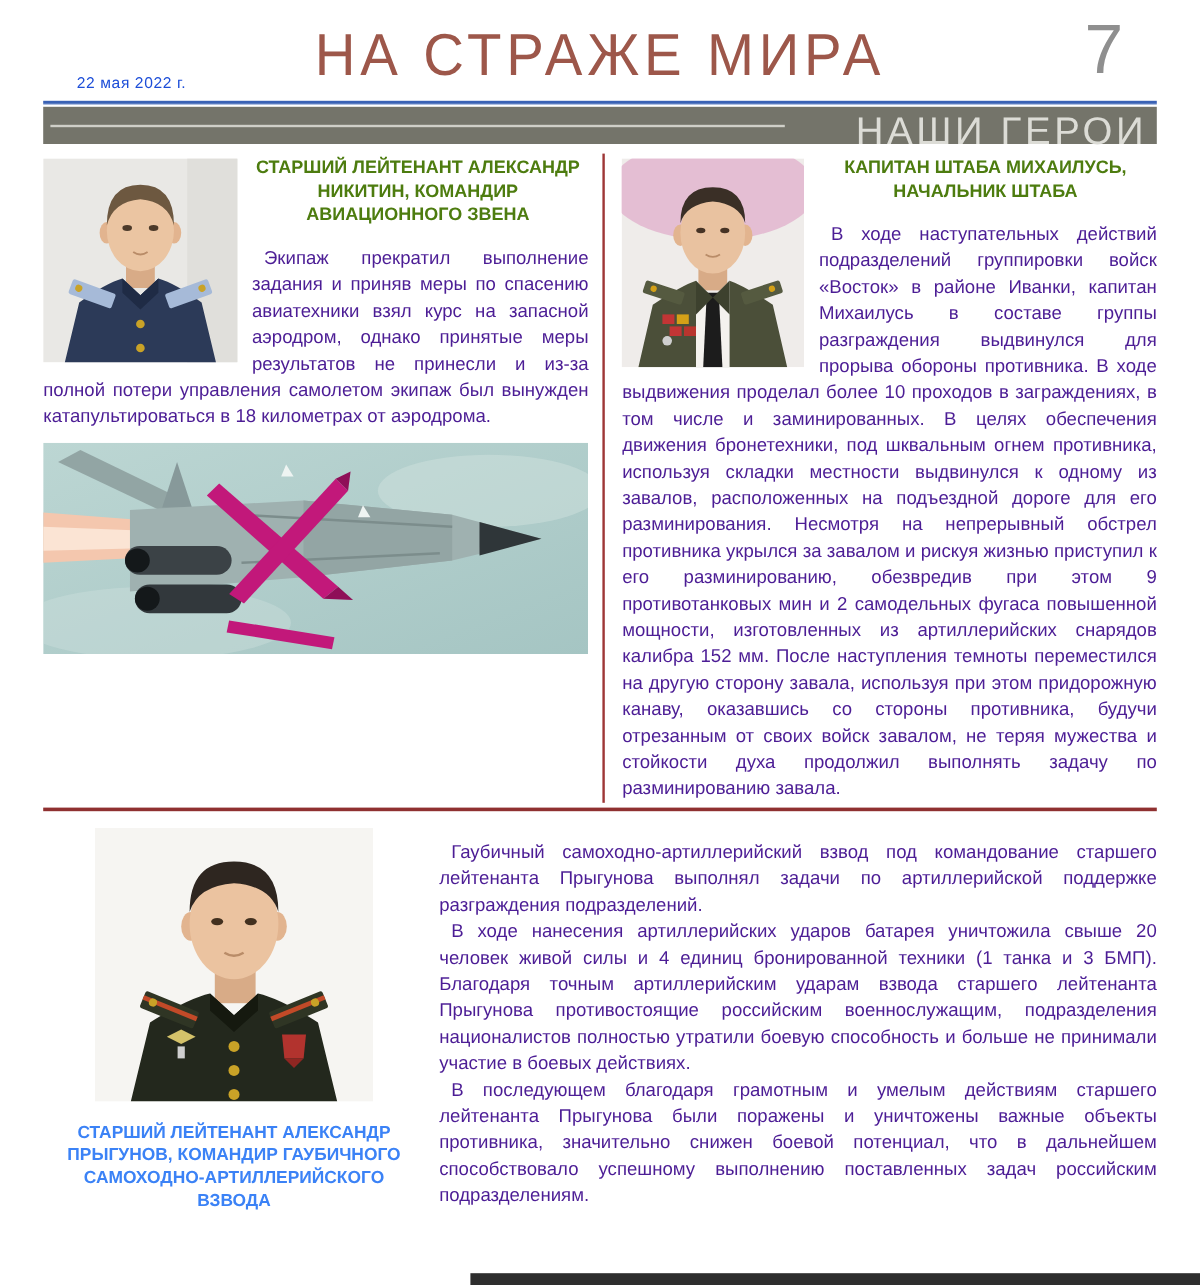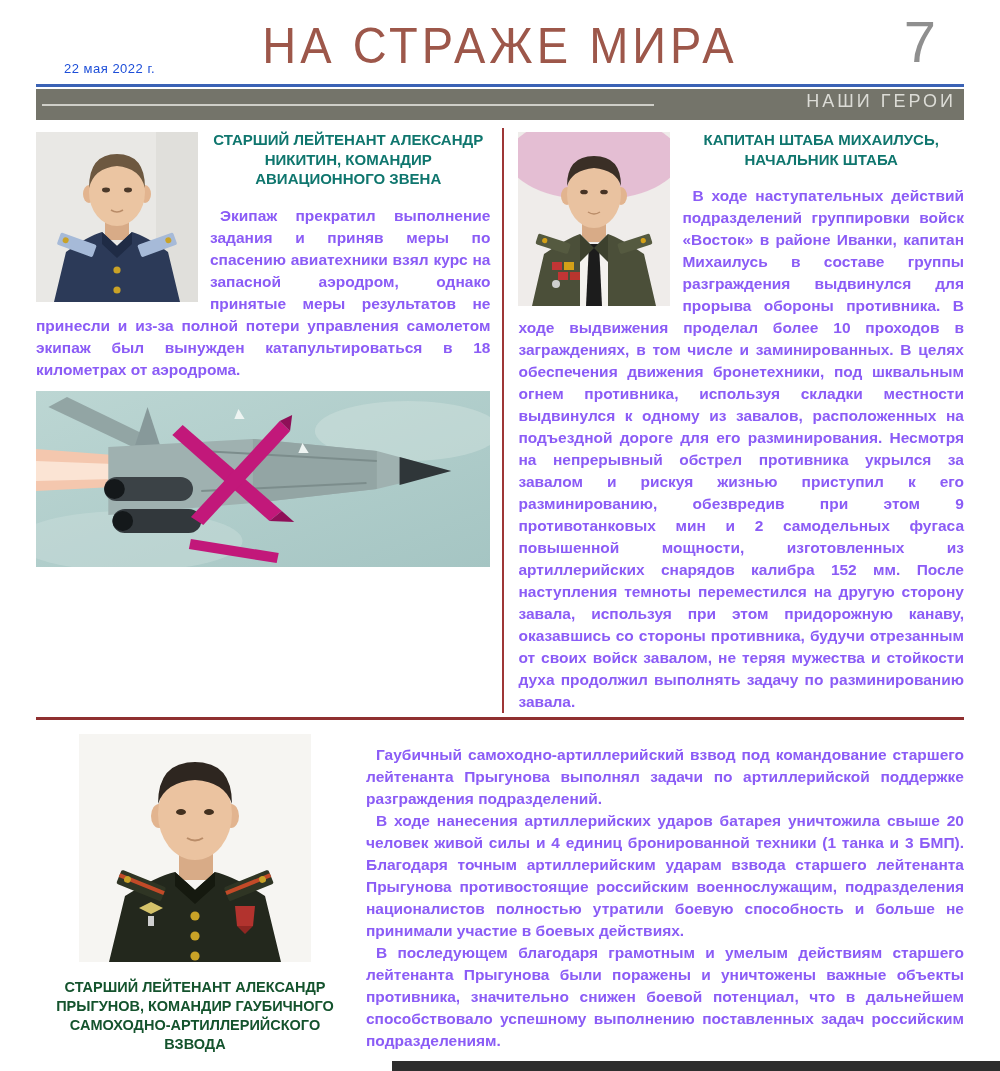--- a/index.html
+++ b/index.html
@@ -9,42 +9,42 @@
 
   
   .header { position:relative; height:72px; }
   .date { position:absolute; left:28px; bottom:8px; font-size:13px; color:#1d4ed8; letter-spacing:0.5px; }
   .masthead { position:absolute; left:0; right:0; top:6px; text-align:center; font-size:47px;
               color:#9d574a; letter-spacing:4px; font-weight:400; transform:scaleY(1.05); }
   .pagenum { position:absolute; right:28px; top:-4px; font-size:58px; color:#8f8f8f; font-weight:400; }
   .blue-rule { height:3px; border-top:2px solid #3a62b5; border-bottom:1px solid #3a62b5; background:#fff; }
   .section-bar { height:31px; background:#74746a; position:relative; margin-top:2px; }
   .section-line { position:absolute; left:6px; top:15px; width:66%; height:2px; background:#cfcfc8; }
-  .section-title { position:absolute; right:8px; top:2px; color:#dcdcd6; font-size:18px;
+  .section-title { position:absolute; right:8px; top:2px; color:#dcdcd6; font-size:32px;
                    letter-spacing:3px; font-weight:400; }
 
   
   .columns { display:flex; margin-top:8px; }
   .col-left  { flex:1.02; padding-right:12px; border-right:2px solid #9e3636; min-width:0; }
   .col-right { flex:1; padding-left:14px; min-width:0; }
 
   .article-photo { float:left; margin:4px 12px 6px 0; line-height:0; }
-  .headline { color:#0f766e; font-weight:700; text-align:center; font-size:15px; line-height:1.3;
+  .headline { color:#4d7c0f; font-weight:700; text-align:center; font-size:15px; line-height:1.3;
               margin:2px 4px 16px 4px; }
   .body-text p { margin:0; text-align:justify; text-indent:10px; font-size:15.5px; line-height:1.42;
-                 color:#8b5cf6; font-weight:700; }
+                 color:#4c1d95; font-weight:400; }
   .jet-figure { clear:both; margin-top:10px; line-height:0; }
 
   .red-rule { clear:both; height:3px; border-top:2px solid #8f3030; border-bottom:1px solid #8f3030;
               background:#fff; margin-top:4px; }
 
   
   .bottom { display:flex; margin-top:14px; }
   .bottom-left { width:318px; flex:none; text-align:center; }
-  .caption { color:#14532d; font-weight:700; font-size:14.5px; line-height:1.3; margin:12px 6px 0 6px;
+  .caption { color:#3b82f6; font-weight:700; font-size:14.5px; line-height:1.3; margin:12px 6px 0 6px;
              text-align:center; }
   .bottom-right { flex:1; padding-left:12px; padding-top:10px; min-width:0; }
 
   .footer-bar { position:absolute; bottom:0; left:392px; right:0; height:10px; background:#2e2e2e; }
 </style>
 </head>
 <body>
 
 <div class="page">
   <div class="content">

